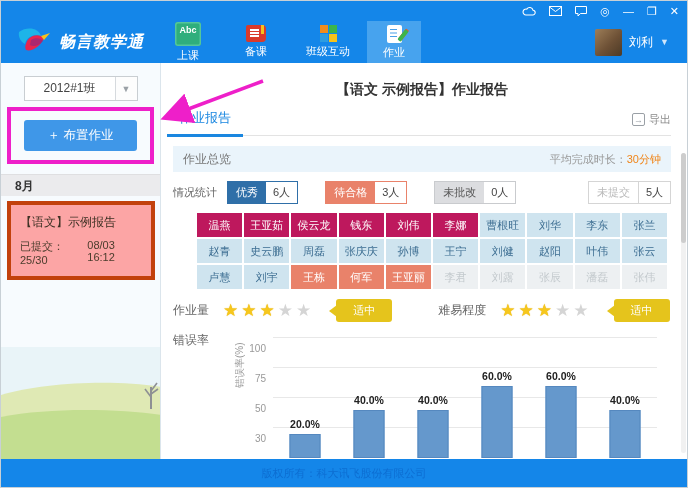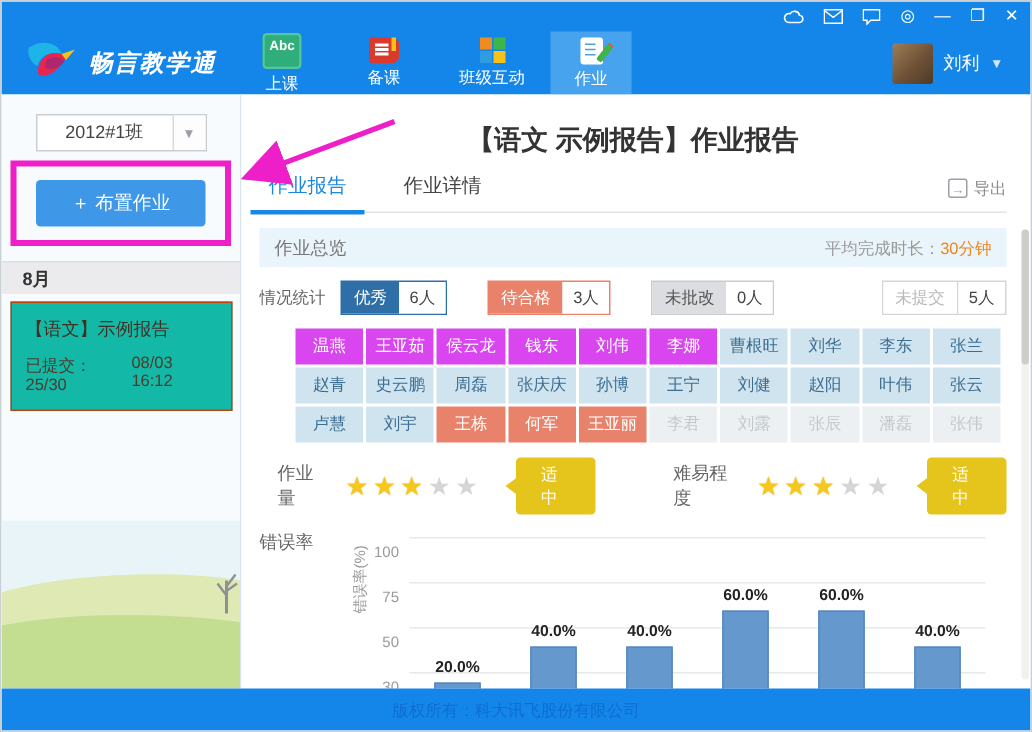--- a/index.html
+++ b/index.html
@@ -38,28 +38,28 @@
   .bodyrow { position:absolute; top:62px; left:0; right:0; bottom:28px; display:flex; }
 
   
   .sidebar { position:relative; width:160px; background:#f7fbfe; border-right:1px solid #dbe5ec; padding-top:13px; overflow:hidden; }
   .class-select { width:114px; height:25px; margin:0 auto; background:#fff; border:1px solid #c9ced2; display:flex; align-items:center; cursor:pointer; }
   .class-select .val { flex:1; font-size:12px; color:#444; text-align:center; }
   .class-select .arrow-box { width:22px; height:100%; border-left:1px solid #d6dade; display:flex; align-items:center; justify-content:center; color:#9aa0a6; font-size:9px; background:#fdfdfd; }
   .hl-box { margin:6px 6px 0 6px; border:4px solid #ee1fc9; padding:9px 0; }
   .assign-btn { display:block; width:113px; height:31px; margin:0 auto; background:#3f97e8; border:none; border-radius:3px; color:#fff; font-size:12.5px; cursor:pointer; font-family:inherit; }
   .month-bar { margin-top:10px; height:22px; background:#ebebed; border-top:1px solid #dfdfe1; line-height:22px; padding-left:14px; font-size:12px; font-weight:bold; color:#333; }
-  .hw-card { margin:5px 5px 0 6px; background:#14b8a6; border:1px solid #c2410c; padding:9px 9px 10px 9px; cursor:pointer; }
+  .hw-card { margin:5px 5px 0 6px; background:#fca5a5; border:4px solid #c2410c; padding:9px 9px 10px 9px; cursor:pointer; }
   .hw-card .title { font-size:12px; color:#3e3124; margin-bottom:8px; }
   .hw-card .meta { display:flex; justify-content:space-between; font-size:11px; color:#4a3c2c; }
   .landscape { position:absolute; left:0; right:0; bottom:0; height:112px; }
 
   
   .main { position:relative; flex:1; background:#fff; padding:0 16px 0 12px; overflow:hidden; }
-  .page-title { margin-top:18px; text-align:center; font-size:18px; font-weight:bold; color:#333; }
+  .page-title { margin-top:18px; text-align:center; font-size:14px; font-weight:bold; color:#333; }
   .tabrow { margin-top:10px; display:flex; align-items:flex-end; border-bottom:1px solid #e3e3e3; position:relative; }
   .tab { font-size:13px; color:#444; padding:0 6px 8px 6px; margin-right:26px; cursor:pointer; position:relative; }
   .tab.active { color:#1a87e0; }
   .tab.active::after { content:''; position:absolute; left:-6px; right:-6px; bottom:-2px; height:3px; background:#1a87e0; }
   .export-btn { margin-left:auto; display:flex; align-items:center; gap:4px; color:#8a8a8a; font-size:11px; cursor:pointer; padding-bottom:8px; }
   .export-icon { width:13px; height:13px; border:1px solid #9aa0a6; border-radius:2px; display:flex; align-items:center; justify-content:center; font-size:9px; color:#9aa0a6; }
   .overview-bar { margin-top:10px; height:26px; background:#eaf4fb; display:flex; align-items:center; justify-content:space-between; padding:0 10px; }
   .overview-bar .sec-title { font-size:12px; color:#777; }
   .avg-wrap { font-size:11px; color:#999; }
   .avg-val { color:#f08519; }
@@ -68,26 +68,26 @@
   .stat { display:flex; border:1px solid; font-size:11px; cursor:pointer; }
   .stat .stat-tag { padding:3px 8px; }
   .stat .stat-count { background:#fff; padding:3px 7px; color:#444; }
   .stat.excellent { border-color:#2f6fa8; } .stat.excellent .stat-tag { background:#2f6fa8; color:#fff; }
   .stat.good { border-color:#b9d6e5; } .stat.good .stat-tag { background:#cfe4ef; color:#41708f; }
   .stat.pending { border-color:#e9826a; } .stat.pending .stat-tag { background:#e9826a; color:#fff; }
   .stat.ungraded { border-color:#c9cbce;justify-content:flex-end; } .stat.ungraded .stat-tag { background:#dcdde0; color:#555; }
   .stat.notsub { border-color:#d5d5d5; margin-left:auto; } .stat.notsub .stat-tag { background:#fff; color:#b9b9b9; }
   .student-grid { margin:9px 4px 0 24px; display:grid; grid-template-columns:repeat(10,1fr); gap:2px; }
   .stu { height:24px; line-height:24px; text-align:center; font-size:11px; cursor:pointer; overflow:hidden; white-space:nowrap; }
-  .stu.excellent { background:#d946ef; color:#fff; }
+  .stu.excellent { background:#be185d; color:#fff; }
   .stu.good { background:#cfe4ef; color:#3d6e92; }
   .stu.pending { background:#e9826a; color:#fff; }
   .stu.none { background:#edf0f2; color:#c3c9cd; }
   .ratings-row { margin-top:10px; display:flex; align-items:center; }
-  .rating-label { font-size:12px; color:#666; margin-right:14px;margin-left:12px; }
+  .rating-label { font-size:12px; color:#666; margin-right:14px; }
   .stars { letter-spacing:3px; font-size:17px; line-height:1; }
   .star-f { color:#f6c71d; text-shadow:0 0 1px #e0a800; }
   .star-e { color:#d5d5d5; }
   .badge { position:relative; margin-left:22px; background:#e5c41c; color:#fff; font-size:11px; padding:4px 17px; border-radius:3px; }
   .badge::before { content:''; position:absolute; left:-7px; top:50%; margin-top:-6px; border-top:6px solid transparent; border-bottom:6px solid transparent; border-right:8px solid #e5c41c; }
   .gap2 { width:46px; }
   
   .chart-block { margin-top:8px; display:flex; }
   .chart-side-label { width:46px; font-size:12px; color:#666; padding-top:2px; }
   .chart-area { position:relative; flex:1; height:158px; }
@@ -206,21 +206,20 @@
           <path d="M150 44 L156 36 M150 50 L144 42 M150 47 L157 42" stroke="#8e9094" stroke-width="1.6" fill="none"></path>
         </svg>
       </div>
     </div>
 
     <div class="main">
       <div class="page-title">【语文 示例报告】作业报告</div>
 
       <div class="tabrow">
         <span class="tab active">作业报告</span>
-        <span class="tab">作业详情</span>
         <span class="export-btn">
           <span class="export-icon">→</span>
           <span>导出</span>
         </span>
       </div>
 
       <div class="overview-bar">
         <span class="sec-title">作业总览</span>
         <span class="avg-wrap">
           <span>平均完成时长：</span><span class="avg-val">30分钟</span>

